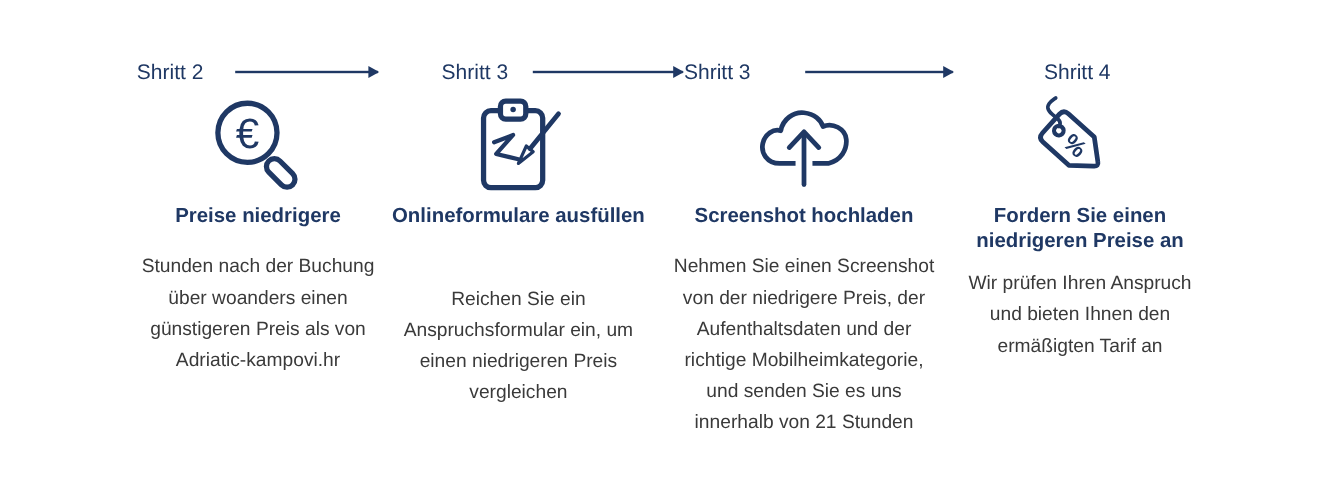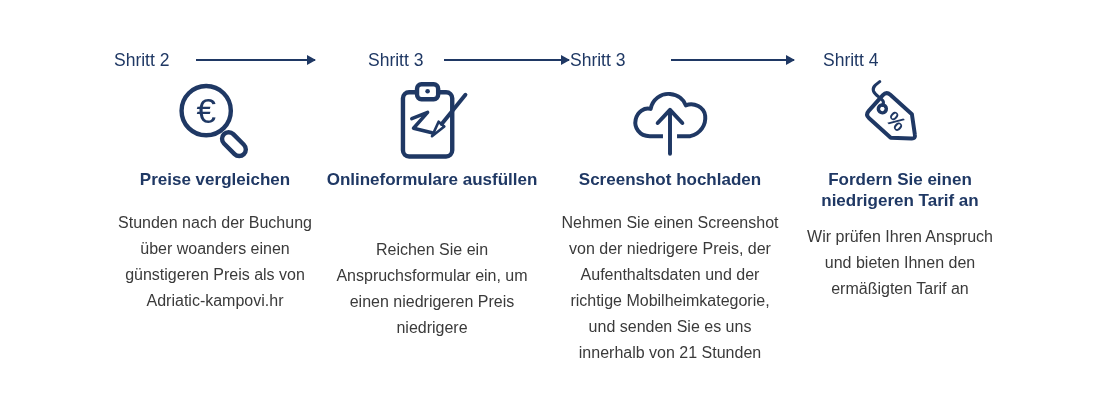--- a/index.html
+++ b/index.html
@@ -66,32 +66,32 @@
 
   <div class="step-label" style="left:114px">Shritt 2</div>
   <div class="arrow" style="left:196px;width:119px"></div>
 
   <div class="step-label" style="left:368px">Shritt 3</div>
   <div class="arrow" style="left:444px;width:125px"></div>
 
   <div class="step-label" style="left:570px">Shritt 3</div>
   <div class="arrow" style="left:671px;width:123px"></div>
 
-  <div class="step-label" style="left:823px">Shritt 4</div>
+  <div class="step-label" style="left:870px">Shritt 4</div>
 
   <section class="col" style="left:85px;width:260px">
     <div class="icon-wrap">
       <svg width="88" height="88" viewBox="0 0 100 100" stroke-linecap="round" stroke-linejoin="round">
         <circle cx="40" cy="36" r="28" stroke-width="5"></circle>
         <text x="40" y="50" font-size="40" text-anchor="middle">€</text>
         <rect x="64" y="58" width="15" height="32" rx="7.5" transform="rotate(-45 71.5 74)" stroke-width="5"></rect>
       </svg>
     </div>
     <h3 class="step-title">
-      <span class="tline">Preise vergleichen</span>
+      <span class="tline">Preise niedrigere</span>
     </h3>
     <p class="step-body" style="top:210px">
       <span class="bline">Stunden nach der Buchung</span>
       <span class="bline">über woanders einen</span>
       <span class="bline">günstigeren Preis als von</span>
       <span class="bline">Adriatic-kampovi.hr</span>
     </p>
   </section>
 
   <section class="col" style="left:320px;width:224px">
@@ -105,21 +105,21 @@
         <path d="M57.5,48.5 L64,54 L50,65 Z" stroke-width="3"></path>
       </svg>
     </div>
     <h3 class="step-title">
       <span class="tline">Onlineformulare ausfüllen</span>
     </h3>
     <p class="step-body" style="top:237px">
       <span class="bline">Reichen Sie ein</span>
       <span class="bline">Anspruchsformular ein, um</span>
       <span class="bline">einen niedrigeren Preis</span>
-      <span class="bline">niedrigere</span>
+      <span class="bline">vergleichen</span>
     </p>
   </section>
 
   <section class="col" style="left:550px;width:240px">
     <div class="icon-wrap">
       <svg width="88" height="88" viewBox="0 0 100 100" stroke-linecap="round" stroke-linejoin="round">
         <path d="M27,65 C15,65 9,55 11,46 C13,37 21,32 28,34 C30,23 40,16 50,17 C60,18 66,24 68,30 C77,26 89,32 90,42 C91,52 85,62 73,65 L27,65" stroke-width="4.5"></path>
         <rect x="42" y="59" width="16" height="12" fill="#ffffff" stroke="none"></rect>
         <path d="M50,36 L50,85" stroke-width="4.5"></path>
         <path d="M36,50 L50,35 L64,50" stroke-width="4.5"></path>
@@ -144,21 +144,21 @@
         <g transform="rotate(42 50 52)">
           <path d="M19,34 L52,34 L70,49 Q74,52 70,55 L52,70 L19,70 Q13,70 13,64 L13,40 Q13,34 19,34 Z" stroke-width="4.5"></path>
           <circle cx="23" cy="52" r="4.5" stroke-width="4"></circle>
           <text x="44" y="60" font-size="23" font-weight="bold" text-anchor="middle">%</text>
         </g>
         <path d="M30,30 C35,23 23,21 20,14 C18,9 23,6 27,3" stroke-width="3.5"></path>
       </svg>
     </div>
     <h3 class="step-title">
       <span class="tline">Fordern Sie einen</span>
-      <span class="tline">niedrigeren Tarif an</span>
+      <span class="tline">niedrigeren Preise an</span>
     </h3>
     <p class="step-body" style="top:224px">
       <span class="bline">Wir prüfen Ihren Anspruch</span>
       <span class="bline">und bieten Ihnen den</span>
       <span class="bline">ermäßigten Tarif an</span>
     </p>
   </section>
 
 </div>
 

